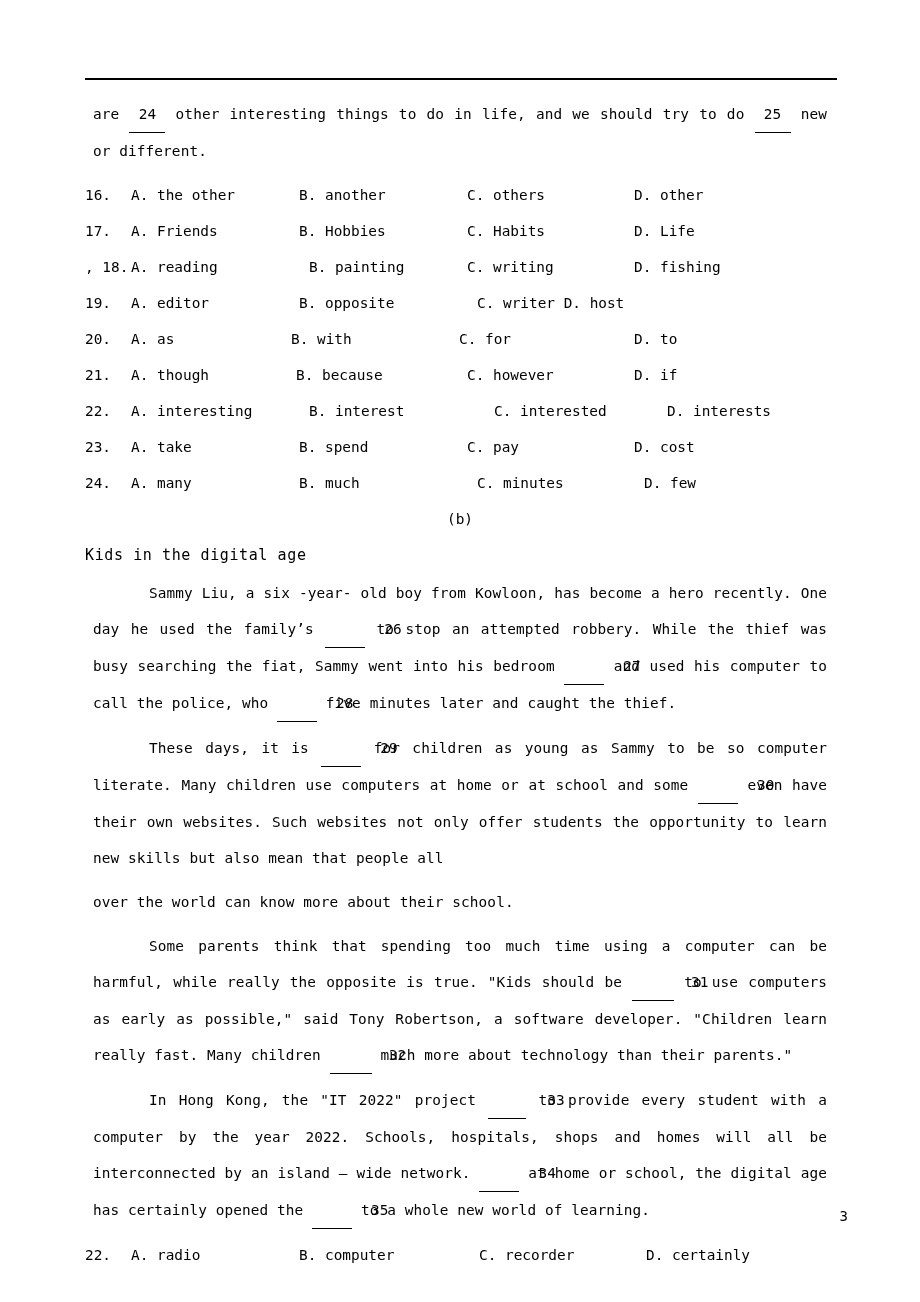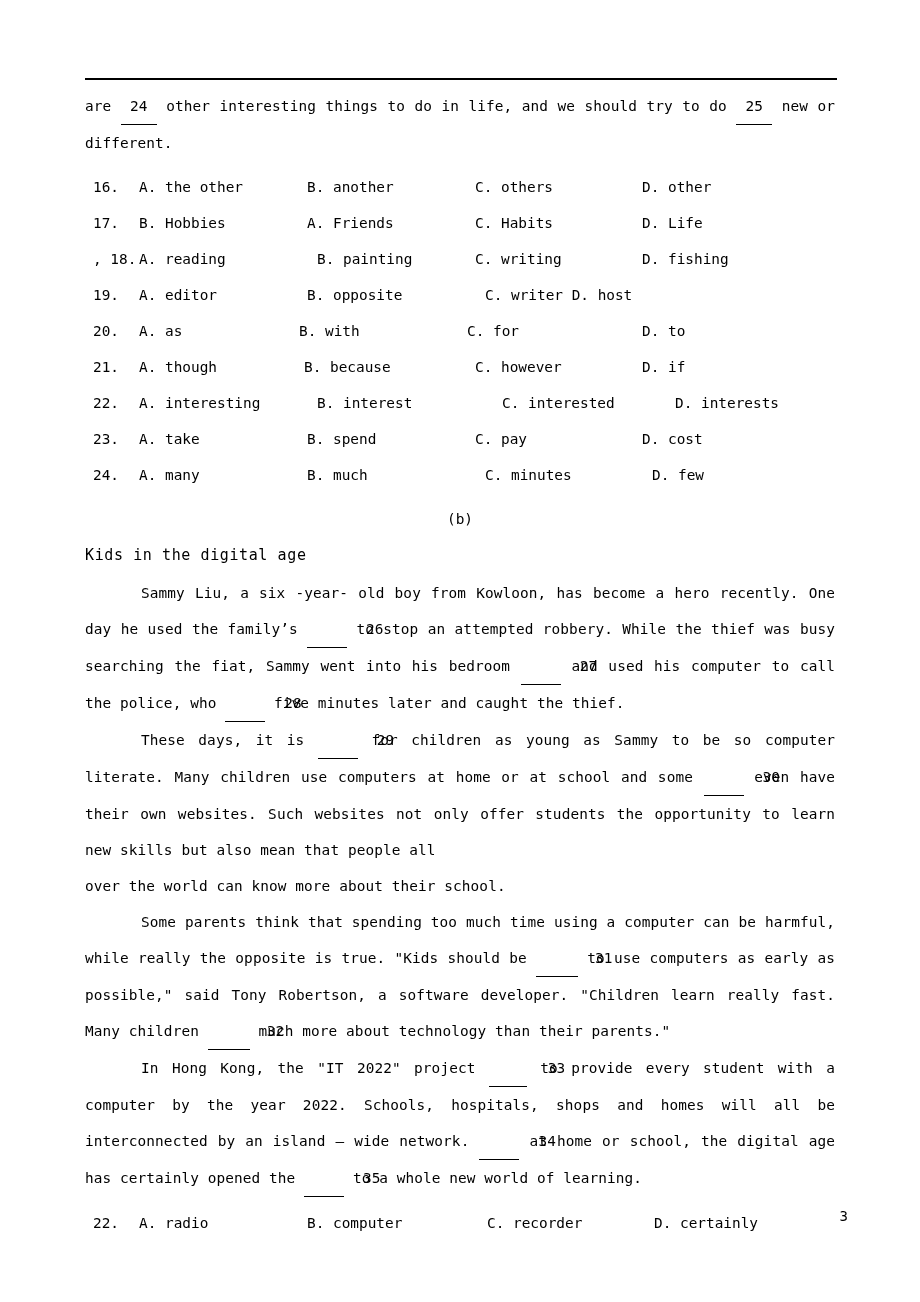--- a/index.html
+++ b/index.html
@@ -29,21 +29,21 @@
     width: 752px;
     height: 2px;
     background: #000;
   }
   .content {
     padding-top: 88px;
     font-size: 14.4px;
     line-height: 36px;
   }
   .para {
-    margin: 0;
+    margin: 8px;
     text-align: justify;
     letter-spacing: 0.1px;
   }
   .indent {
     text-indent: 56px;
   }
   .blank {
     display: inline-block;
     border-bottom: 1.2px solid #000;
     text-align: center;
@@ -74,21 +74,21 @@
     letter-spacing: 0.6px;
   }
   .page-number {
     position: absolute;
     right: 72px;
     bottom: 78px;
     font-size: 14px;
     font-family: "DejaVu Sans Mono", monospace;
   }
   .qblock {
-    margin: 8px;
+    margin: 0;
   }
   .passage {
     margin-top: 2px;
   }
 </style>
 </head>
 <body>
 
 <div class="page">
 
@@ -103,22 +103,22 @@
       <div class="q-row">
         <span class="q-num">16.</span>
         <span class="opt" style="width:168px">A. the other</span>
         <span class="opt" style="width:168px">B. another</span>
         <span class="opt" style="width:167px">C. others</span>
         <span class="opt">D. other</span>
       </div>
 
       <div class="q-row">
         <span class="q-num">17.</span>
+        <span class="opt" style="width:168px">A. Friends</span>
         <span class="opt" style="width:168px">B. Hobbies</span>
-        <span class="opt" style="width:168px">A. Friends</span>
         <span class="opt" style="width:167px">C. Habits</span>
         <span class="opt">D. Life</span>
       </div>
 
       <div class="q-row">
         <span class="q-num">, 18.</span>
         <span class="opt" style="width:178px">A. reading</span>
         <span class="opt" style="width:158px">B. painting</span>
         <span class="opt" style="width:167px">C. writing</span>
         <span class="opt">D. fishing</span>

